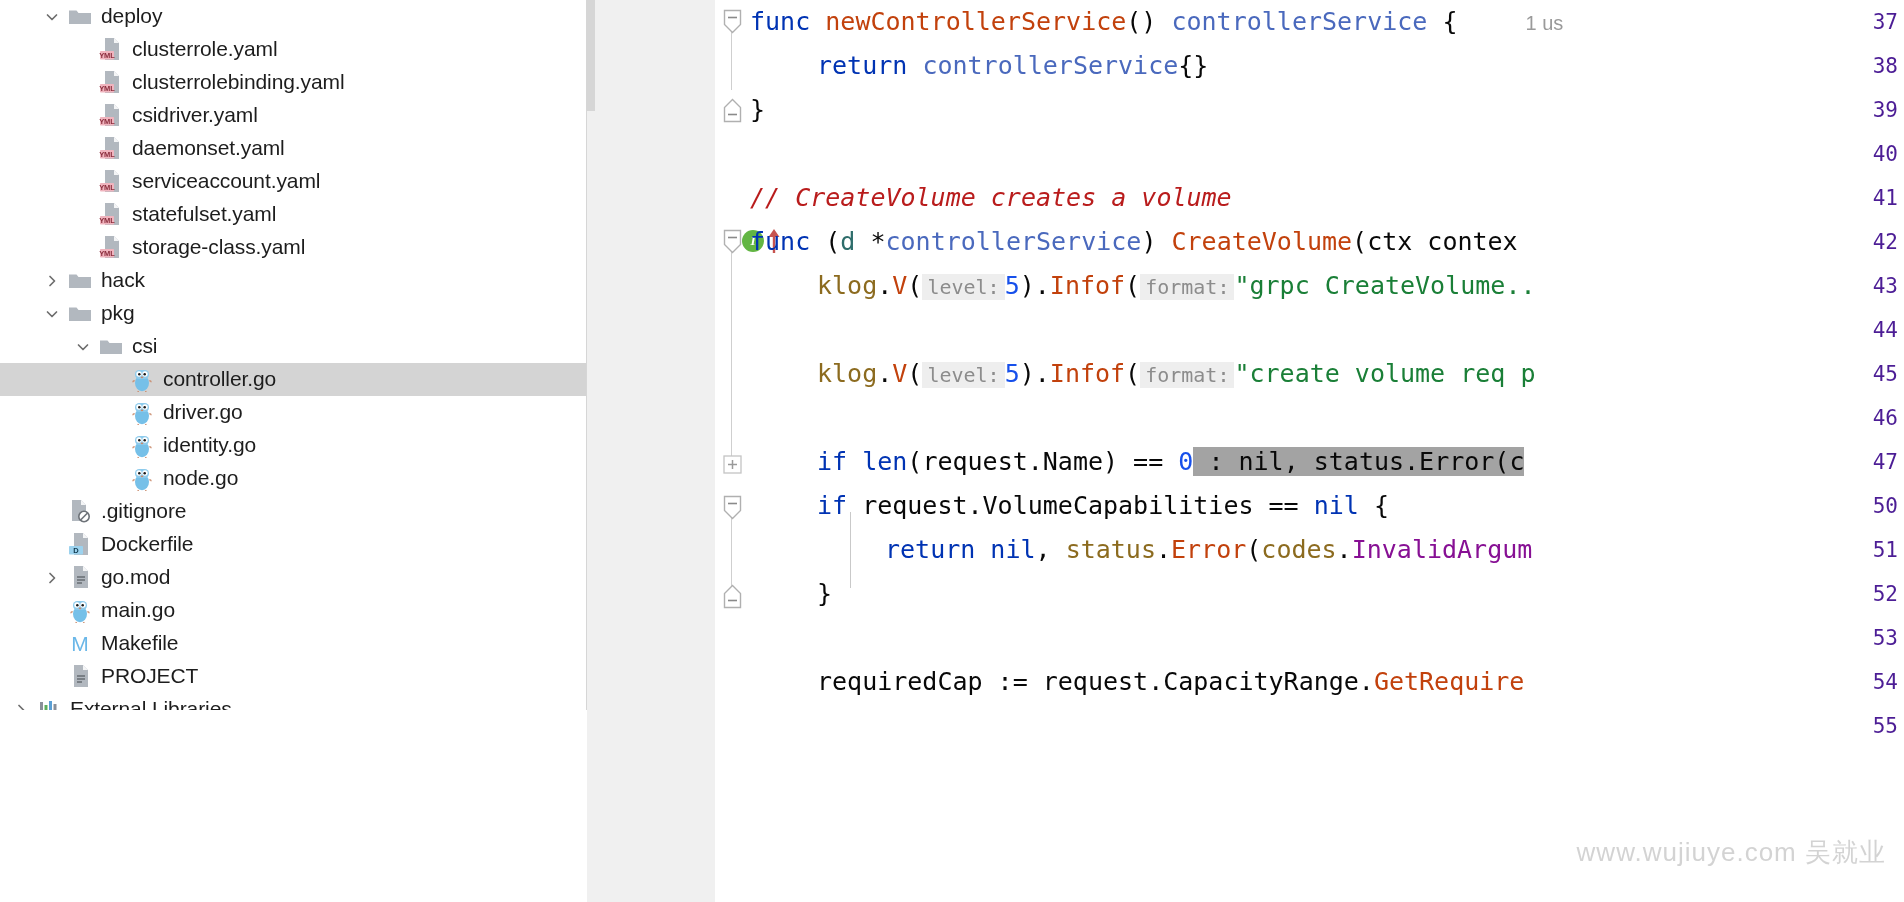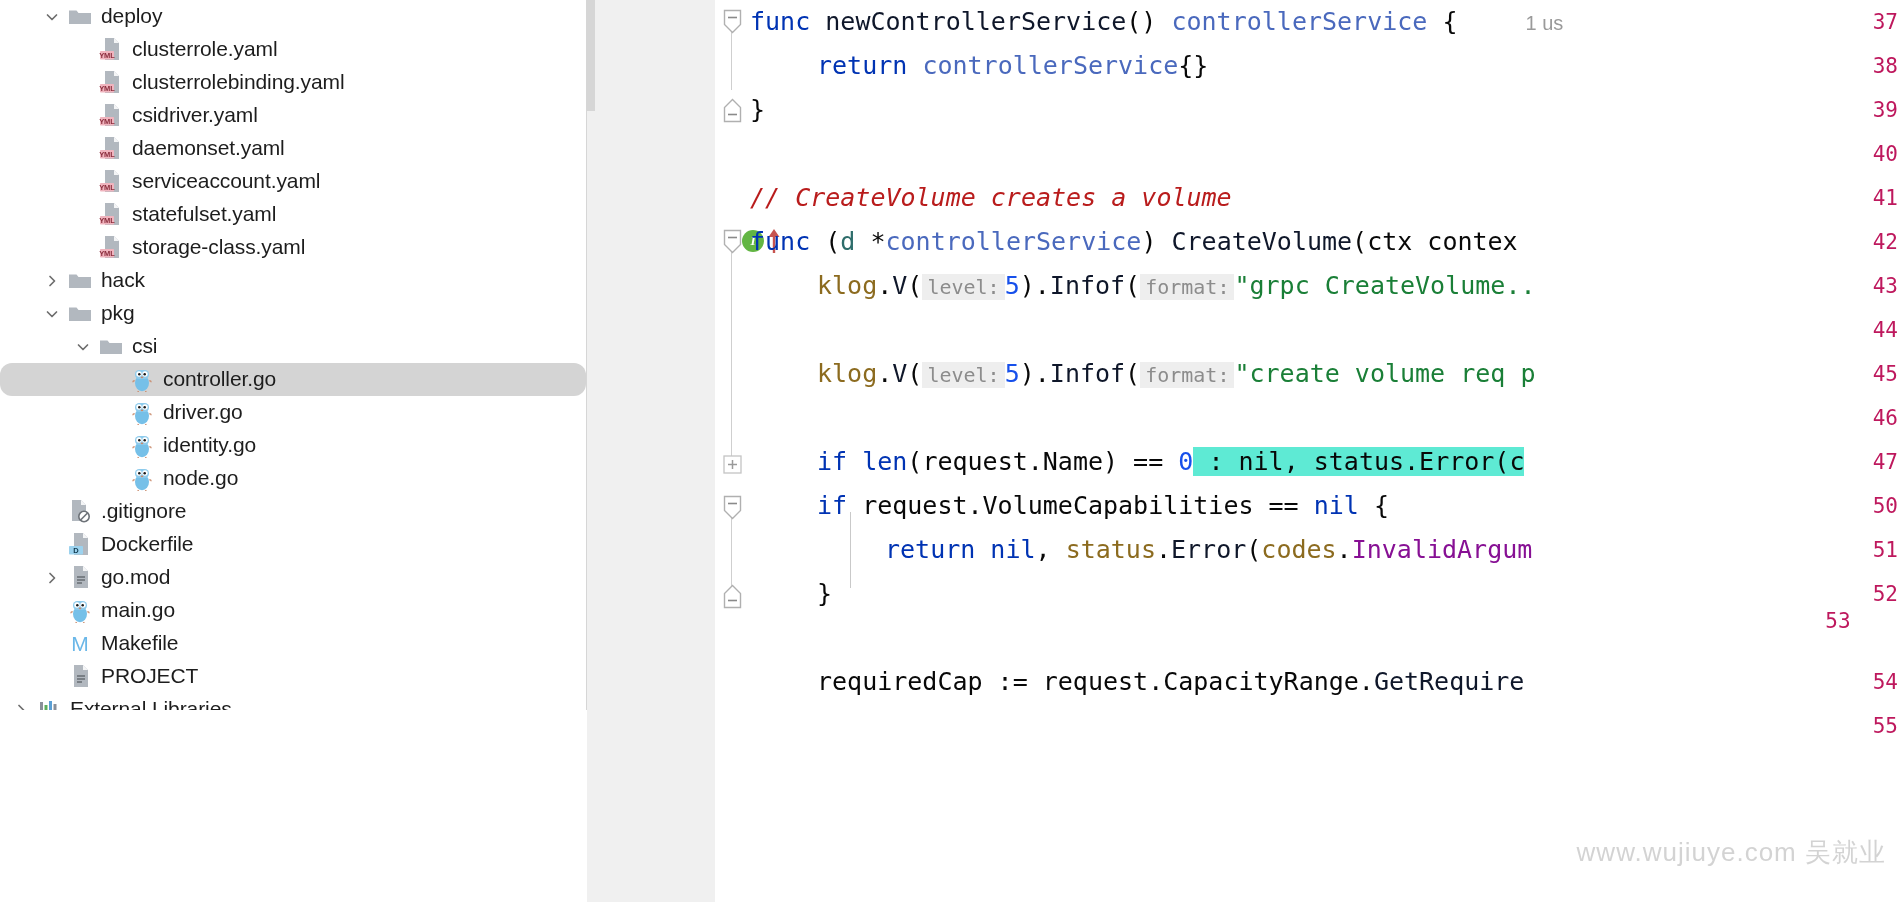--- a/index.html
+++ b/index.html
@@ -34,48 +34,48 @@
   #editor-panel { position:relative; flex:1; height:902px; background:#ffffff; overflow:hidden; }
   #gutter {
     position:absolute; left:0; top:0; width:128px; height:902px;
     background:#f0f0f0;
   }
   #gutter-strip {
     position:absolute; left:0; top:0; width:8px; height:111px; background:#d6d6d6;
   }
   .lnum {
     position:absolute; right:6px; width:120px; text-align:right;
-    font-family:"DejaVu Sans Mono", monospace; font-size:21px; color:#be185d;
+    font-family:"DejaVu Sans Mono", monospace; font-size:21px; color:#4c1d95;
     height:44px; line-height:44px;
   }
   #fold-col { position:absolute; left:128px; top:0; width:35px; height:902px; background:#ffffff;}
   .fold { position:absolute; left:0; width:35px; height:44px; display:flex; align-items:center; justify-content:center;}
   .vline { position:absolute; left:16px; width:1px; background:#cfcfcf; }
 
   #code {
     position:absolute; left:163px; top:0; right:0; height:902px;
     font-family:"DejaVu Sans Mono", monospace;
     font-size:25px;
     white-space:pre;
   }
   .cline { position:absolute; left:0; height:44px; line-height:44px; white-space:pre; }
 
   
   .kw   { color:#0033b3; }
-  .fn   { color:#0f172a;margin-top:30px; }
+  .fn   { color:#c2410c;margin-top:30px; }
   .typ  { color:#4a69bd; }
   .plain{ color:#080808; }
   .cmt  { color:#b91c1c; font-style:italic; }
   .str  { color:#1a7f37; }
   .num  { color:#1750eb; }
   .fld  { color:#8c6b1f; }
   .recv { color:#2e6d6b; }
   .purple{ color:#871094; }
   .prm  { color:#8c8c8c; background:#eeeeee; border-radius:0; padding:1px 5px; font-size:20px;}
-  .hl   { background:#5eead4; }
+  .hl   { background:#a3a3a3; }
   .gray { color:#9a9a9a; font-size:20px; font-family:"Liberation Sans",sans-serif;margin-left:38px;}
 
   
   .marker-impl { position:absolute; left:155px; display:flex; align-items:center; gap:2px;}
   .impl-circle { width:22px; height:22px; border-radius:50%; background:#62b543;
      color:#fff; font-size:13px; font-style:italic; font-family:"Liberation Serif",serif;
      display:flex; align-items:center; justify-content:center; font-weight:bold;}
 
   
   #watermark {
@@ -221,21 +221,21 @@
               <path d="M3.5 6 L8 10.5 L12.5 6" fill="none" stroke="#6e6e6e" stroke-width="1.7" stroke-linecap="round" stroke-linejoin="round"></path>
             </svg>
           </span>
           <span class="ficon">
             <svg width="24" height="20" viewBox="0 0 24 20">
               <path d="M1 3.5h7.5l2 2.4H23V17H1z" fill="#b2b8bf"></path>
             </svg>
           </span>
           <span class="tlabel">csi</span>
         </div>
-        <div class="tree-row selected" style="padding-left: 101px; border-radius: 12px;">
+        <div class="tree-row selected" style="padding-left: 101px;">
           <span class="twisty"></span>
           <span class="ficon">
             <svg width="22" height="25" viewBox="0 0 22 25">
               <ellipse cx="11" cy="16" rx="7" ry="8.2" fill="#76c0e8"></ellipse>
               <rect x="4" y="3" width="14" height="9" rx="4.2" fill="#8ecbec"></rect>
               <circle cx="8" cy="7" r="2.7" fill="#ffffff"></circle>
               <circle cx="14" cy="7" r="2.7" fill="#ffffff"></circle>
               <circle cx="8.3" cy="7.2" r="1.25" fill="#1a1a1a"></circle>
               <circle cx="13.7" cy="7.2" r="1.25" fill="#1a1a1a"></circle>
               <ellipse cx="11" cy="10.3" rx="1.3" ry="0.9" fill="#c98a6b"></ellipse>
@@ -431,21 +431,21 @@
         <div class="lnum" style="top: 176px;">41</div>
         <div class="lnum" style="top: 220px;">42</div>
         <div class="lnum" style="top: 264px;">43</div>
         <div class="lnum" style="top: 308px;">44</div>
         <div class="lnum" style="top: 352px;">45</div>
         <div class="lnum" style="top: 396px;">46</div>
         <div class="lnum" style="top: 440px;">47</div>
         <div class="lnum" style="top: 484px;">50</div>
         <div class="lnum" style="top: 528px;">51</div>
         <div class="lnum" style="top: 572px;">52</div>
-        <div class="lnum" style="top: 599px; text-align: center;">53</div>
+        <div class="lnum" style="top: 616px;">53</div>
         <div class="lnum" style="top: 660px;">54</div>
         <div class="lnum" style="top: 704px;">55</div>
       </div>
 
     <div id="fold-col">
 
       <div class="vline" style="top:22px;height:68px;"></div>
       <div class="fold" style="top:0px;">
         <svg width="19" height="26" viewBox="0 0 19 26">
             <path d="M1.5 1.5h16v14l-8 8-8-8z" fill="#fff" stroke="#b0b0b0" stroke-width="1.4"></path>

